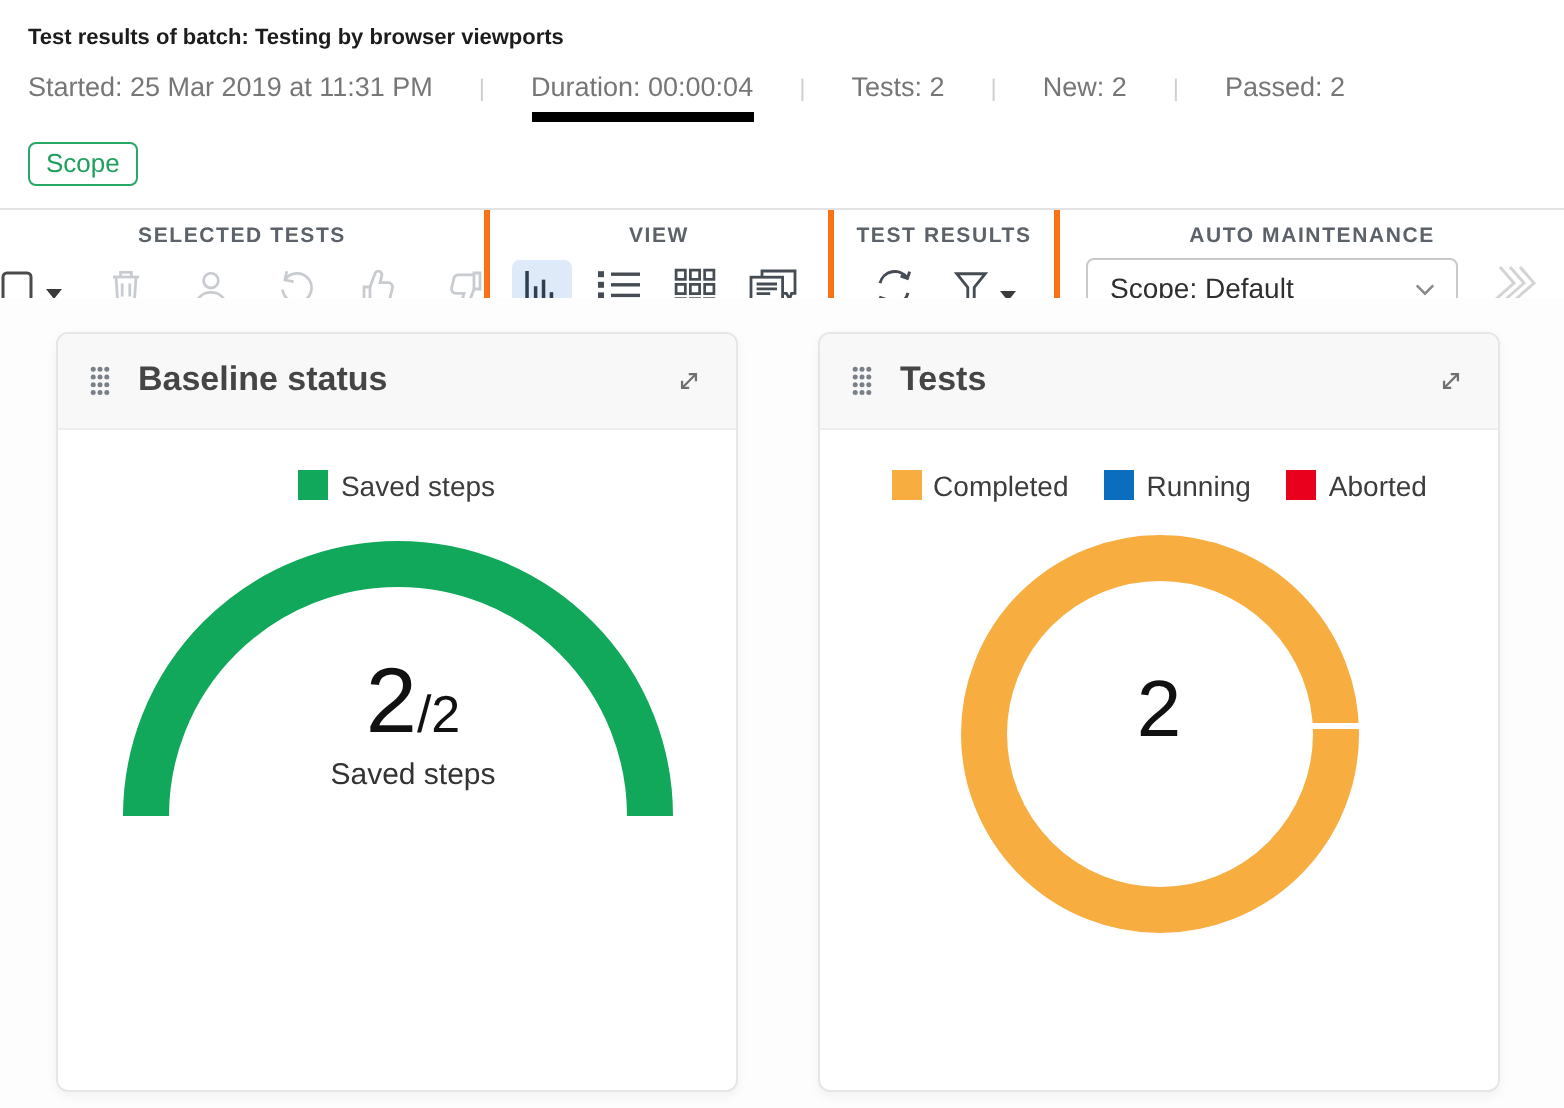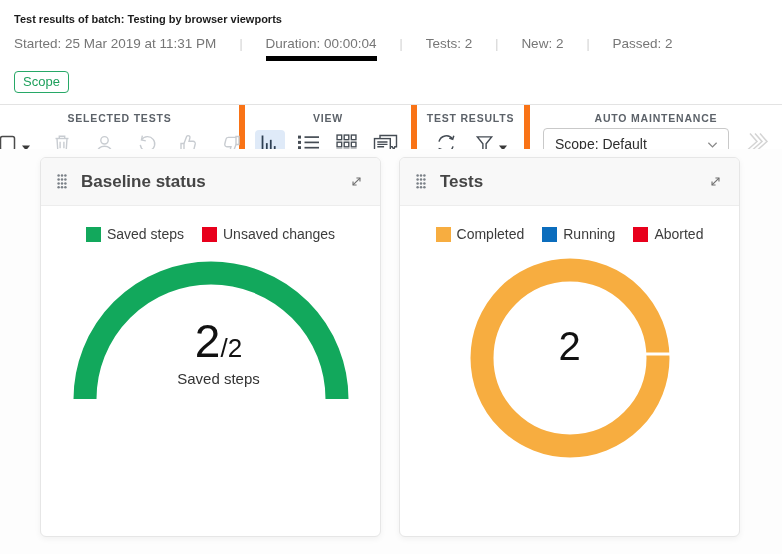--- a/index.html
+++ b/index.html
@@ -26,21 +26,21 @@
     font-size: 13px; padding: 2px 8px 3px 8px; background: #fff;
   }
   
   .toolbar {
     margin-top: 11px; height: 60px;
     border-top: 1px solid #e3e3e3; border-bottom: 1px solid #e3e3e3;
     display: flex; background: #fff;
   }
   .tb-section {
     display: flex; flex-direction: column; align-items: center;
-    padding-top: 7px; border-right: 6px solid #f97316;
+    padding-top: 7px; border-right: 3px solid #f97316;
   }
   .tb-section:last-child { border-right: none; }
   .tb-sec-1 { width: 245px; }
   .tb-sec-2 { width: 172px; }
   .tb-sec-3 { width: 113px; }
   .tb-sec-4 { flex: 1; }
   .tb-label {
     font-size: 10.5px; font-weight: bold; letter-spacing: .8px;
     color: #5c6269; text-transform: uppercase;
   }
@@ -61,22 +61,22 @@
   .scope-select {
     width: 186px; height: 31px; background: #fff;
     border: 1px solid #c9c9c9; border-radius: 4px;
     display: flex; align-items: center; justify-content: space-between;
     padding: 0 10px 0 11px; font-size: 14px; color: #2e2e2e; cursor: pointer;
   }
   .run-maint { margin-left: 11px; }
   
   .dashboard {
     position: absolute; left: 0; right: 0; top: 149px; bottom: 0;
-    background: #fdfdfd; padding: 8px 0 0 40px;
-    display: flex; gap: 18px;
+    background: #fdfdfd; padding: 8px 0 0 28px;
+    display: flex; gap: 40px; align-items: center;
   }
   .card {
     width: 341px; height: 380px; background: #fff;
     border: 1px solid #e6e6e6; border-radius: 6px;
     box-shadow: 0 2px 6px rgba(0,0,0,.05);
     overflow: hidden;
   }
   .card-header {
     height: 48px; background: #f8f8f8; border-bottom: 1px solid #ededed;
     display: flex; align-items: center; padding: 0 16px;
@@ -319,24 +319,20 @@
             <path d="M8.1 11.7H4.3V7.9"></path>
         </svg>
       </span>
     </div>
     <div class="legend">
       <div class="legend-row">
         <span class="legend-item">
           <span class="swatch" style="background: rgb(18, 168, 92);"></span>
           <span>Saved steps</span>
         </span>
-        <span class="legend-item">
-          <span class="swatch" style="background: rgb(232, 0, 28);"></span>
-          <span>Unsaved changes</span>
-        </span>
       </div>
     </div>
     <div class="gauge-wrap">
       <svg class="gauge-svg" width="290" height="160" viewBox="0 0 290 160">
         <path d="M19 147 A 126 126 0 0 1 271 147" fill="none" stroke-width="23" stroke="#12a85c"></path>
       </svg>
       <div class="gauge-center">
         <div>
           <span class="gauge-big">2</span><span class="gauge-frac">/2</span>
         </div>

